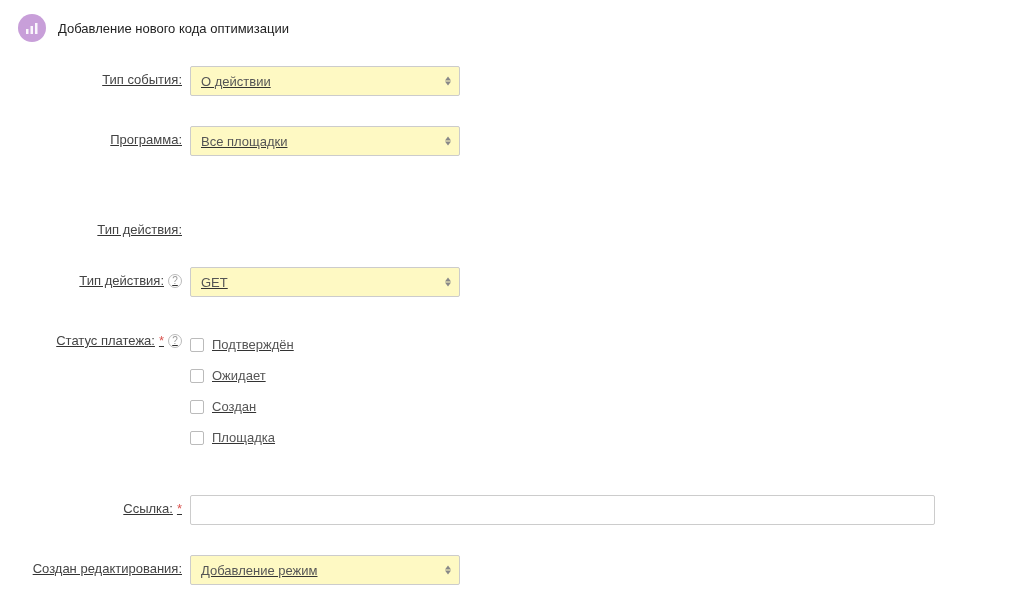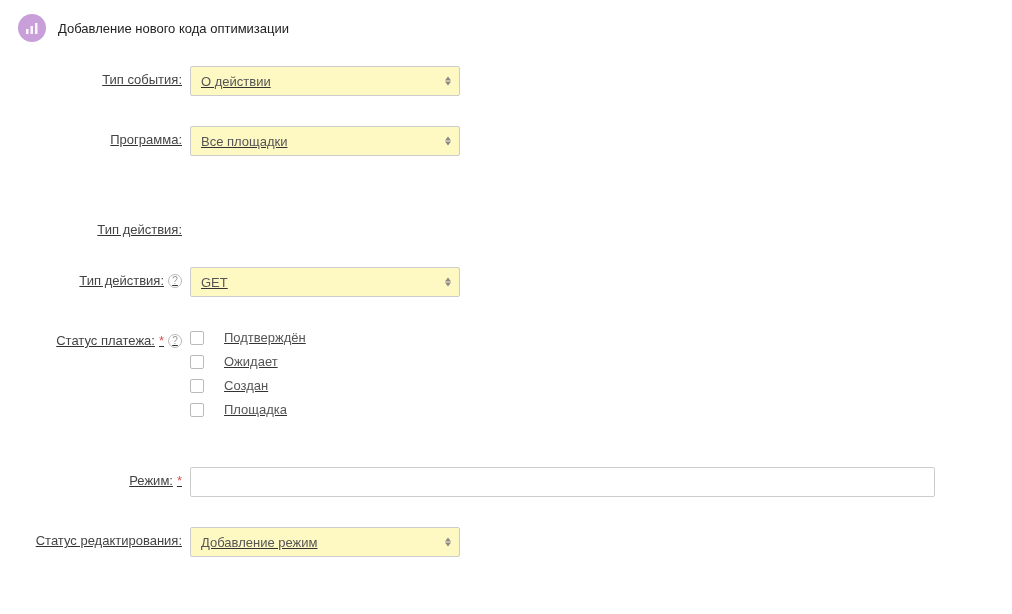--- a/index.html
+++ b/index.html
@@ -121,21 +121,22 @@
     }
     .checkbox-group {
       display: flex;
       flex-direction: column;
       gap: 9px;
       padding-top: 3px;
     }
     .checkbox-row {
       display: flex;
       align-items: center;
-      gap: 20px;
+      gap: 8px;
+      margin-top: 7px;
     }
     .checkbox {
       width: 14px;
       height: 14px;
       border: 1px solid #bbb;
       border-radius: 2px;
       background: #fff;
       cursor: pointer;
       flex-shrink: 0;
     }
@@ -253,31 +254,31 @@
           <span class="checkbox-label">Площадка</span>
         </div>
       </div>
     </div>
   </div>
 
   <div class="status-spacer"></div>
 
   <div class="form-row">
     <div class="form-label">
-      <span>Режим:</span>
+      <span>Ссылка:</span>
         <span class="required">*</span>
     </div>
     <div class="form-control-wrap wide">
       <input type="text" class="text-input" value="" style="">
     </div>
   </div>
 
   <div class="form-row">
     <div class="form-label">
-      <span>Статус редактирования:</span>
+      <span>Создан редактирования:</span>
     </div>
     <div class="form-control-wrap">
       <div class="select">
         <span>Добавление режим</span>
         <span class="select-arrows">
           <span class="tri-up"></span>
             <span class="tri-down"></span>
         </span>
       </div>
     </div>

